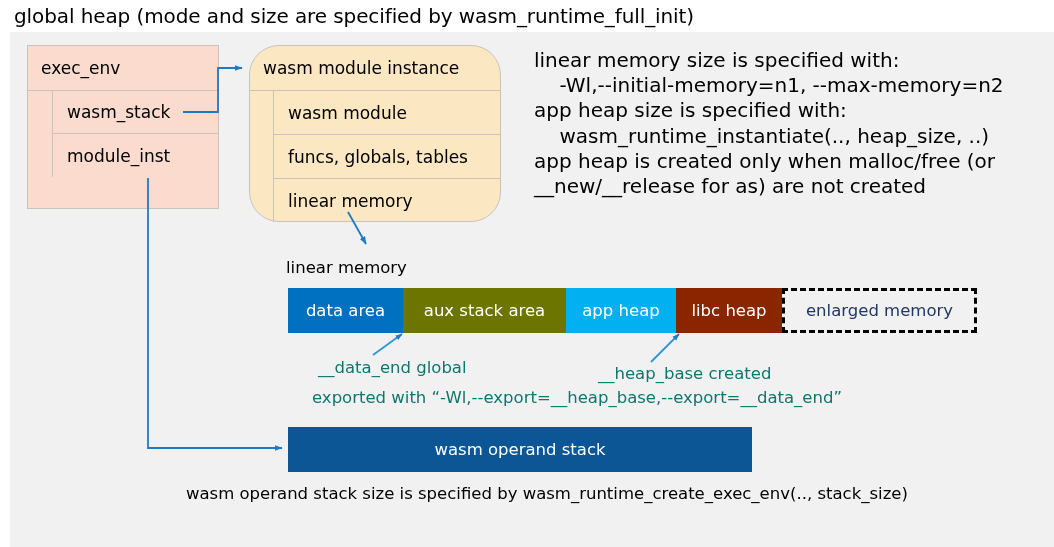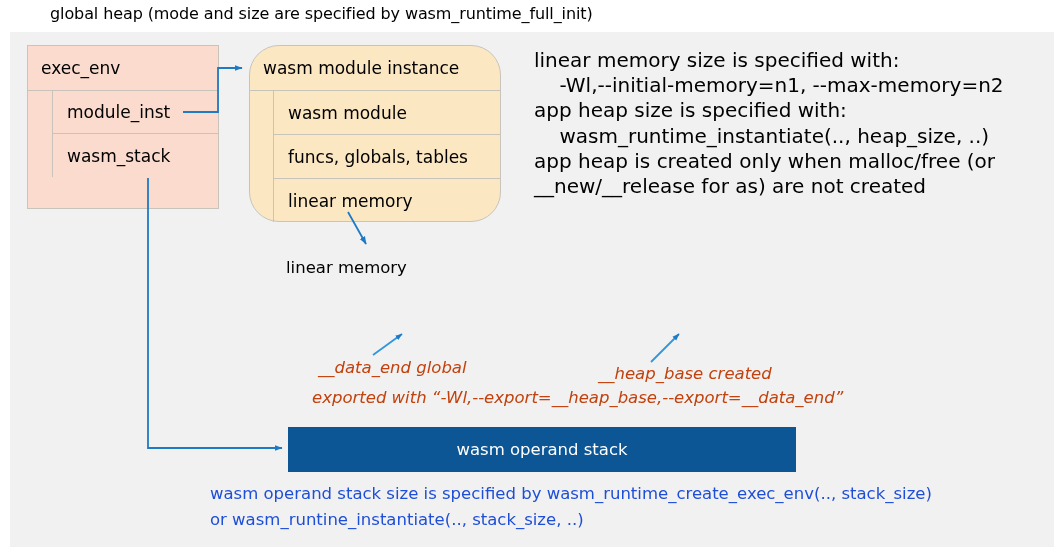--- a/index.html
+++ b/index.html
@@ -18,25 +18,24 @@
     height: 547px;
     background: #ffffff;
     overflow: hidden;
   }
 
   
   .title {
     position: absolute;
     left: 14px;
     top: 4px;
-    font-size: 16px;
+    font-size: 20px;
     color: #000000;
     white-space: nowrap;
     letter-spacing: -0.1px;
-    margin-left: 36px;
   }
 
   
   .panel {
     position: absolute;
     left: 10px;
     top: 32px;
     width: 1044px;
     height: 515px;
     background: #f1f1f1;
@@ -143,54 +142,52 @@
   #memory-bar .seg.dashed {
     background: #f1f1f1;
     color: #1f3864;
     border: 3px dashed #000000;
   }
 
   
   .cap {
     position: absolute;
     font-size: 16.5px;
-    color: #c2410c;
-    white-space: nowrap;
-    font-style: italic;
+    color: #0f766e;
+    white-space: nowrap;
   }
   #cap-data-end  { left: 318px; top: 358px; }
   #cap-heap-base { left: 598px; top: 364px; }
   #cap-exported  { left: 312px; top: 388px; }
 
   
   #operand-stack-box {
     position: absolute;
     left: 288px;
     top: 427px;
-    width: 508px;
+    width: 464px;
     height: 45px;
     background: #0c5695;
     display: flex;
     align-items: center;
     justify-content: center;
     font-size: 16.5px;
     color: #ffffff;
     white-space: nowrap;
   }
 
   
   #bottom-notes {
     position: absolute;
     left: 186px;
     top: 481px;
     font-size: 16.5px;
     line-height: 26px;
-    color: #1d4ed8;
+    color: #000000;
     white-space: pre;
-    margin-left: 24px;
   }
 
   
   #connectors {
     position: absolute;
     left: 0;
     top: 0;
     width: 1054px;
     height: 547px;
     pointer-events: none;
@@ -203,50 +200,57 @@
 
   <div class="title">global heap (mode and size are specified by wasm_runtime_full_init)</div>
 
   <div class="panel"></div>
 
   <div class="struct" id="exec-env-box">
     <div class="hdr">exec_env</div>
     <div class="body">
       <div class="gutter"></div>
       <div class="rows">
+        <div class="row">wasm_stack</div>
         <div class="row">module_inst</div>
-        <div class="row">wasm_stack</div>
       </div>
     </div>
   </div>
 
   <div class="struct" id="module-inst-box">
     <div class="hdr">wasm module instance</div>
     <div class="body">
       <div class="gutter"></div>
       <div class="rows">
         <div class="row">wasm module</div>
         <div class="row">funcs, globals, tables</div>
         <div class="row">linear memory</div>
       </div>
     </div>
   </div>
 
   <div class="notes"><div>linear memory size is specified with:</div><div>    -Wl,--initial-memory=n1, --max-memory=n2</div><div>app heap size is specified with:</div><div>    wasm_runtime_instantiate(.., heap_size, ..)</div><div>app heap is created only when malloc/free (or</div><div>__new/__release for as) are not created</div></div>
 
   <div class="lm-caption">linear memory</div>
 
+  <div id="memory-bar">
+      <div class="seg" style="width: 115px; background: rgb(0, 112, 192);">data area</div>
+      <div class="seg" style="width: 163px; background: rgb(107, 117, 0);">aux stack area</div>
+      <div class="seg" style="width: 110px; background: rgb(0, 176, 240);">app heap</div>
+      <div class="seg" style="width: 106px; background: rgb(139, 37, 0);">libc heap</div>
+      <div class="seg dashed" style="width: 195px;">enlarged memory</div>
+    </div>
 
   <div class="cap" id="cap-data-end">__data_end global</div>
   <div class="cap" id="cap-heap-base">__heap_base created</div>
   <div class="cap" id="cap-exported">exported with “-Wl,--export=__heap_base,--export=__data_end”</div>
 
   <div id="operand-stack-box">wasm operand stack</div>
 
-  <div id="bottom-notes"><div>wasm operand stack size is specified by wasm_runtime_create_exec_env(.., stack_size)</div><div>or wasm_runtine_instantiate(.., stack_size, ..)</div></div>
+  <div id="bottom-notes"><div>wasm operand stack size is specified by wasm_runtime_create_exec_env(.., stack_size)</div></div>
 
   <svg id="connectors" viewBox="0 0 1054 547" width="1054" height="547" xmlns="http://www.w3.org/2000/svg">
     <defs>
       <marker id="ah" markerWidth="9" markerHeight="9" refX="7.4" refY="3.6" orient="auto" markerUnits="userSpaceOnUse">
         <path d="M0,0.6 L8,3.6 L0,6.6 z" fill="#1f7ac4"></path>
       </marker>
       <marker id="ah-sm" markerWidth="8" markerHeight="8" refX="6.6" refY="3.2" orient="auto" markerUnits="userSpaceOnUse">
         <path d="M0,0.5 L7.2,3.2 L0,5.9 z" fill="#1f7ac4"></path>
       </marker>
     </defs>

